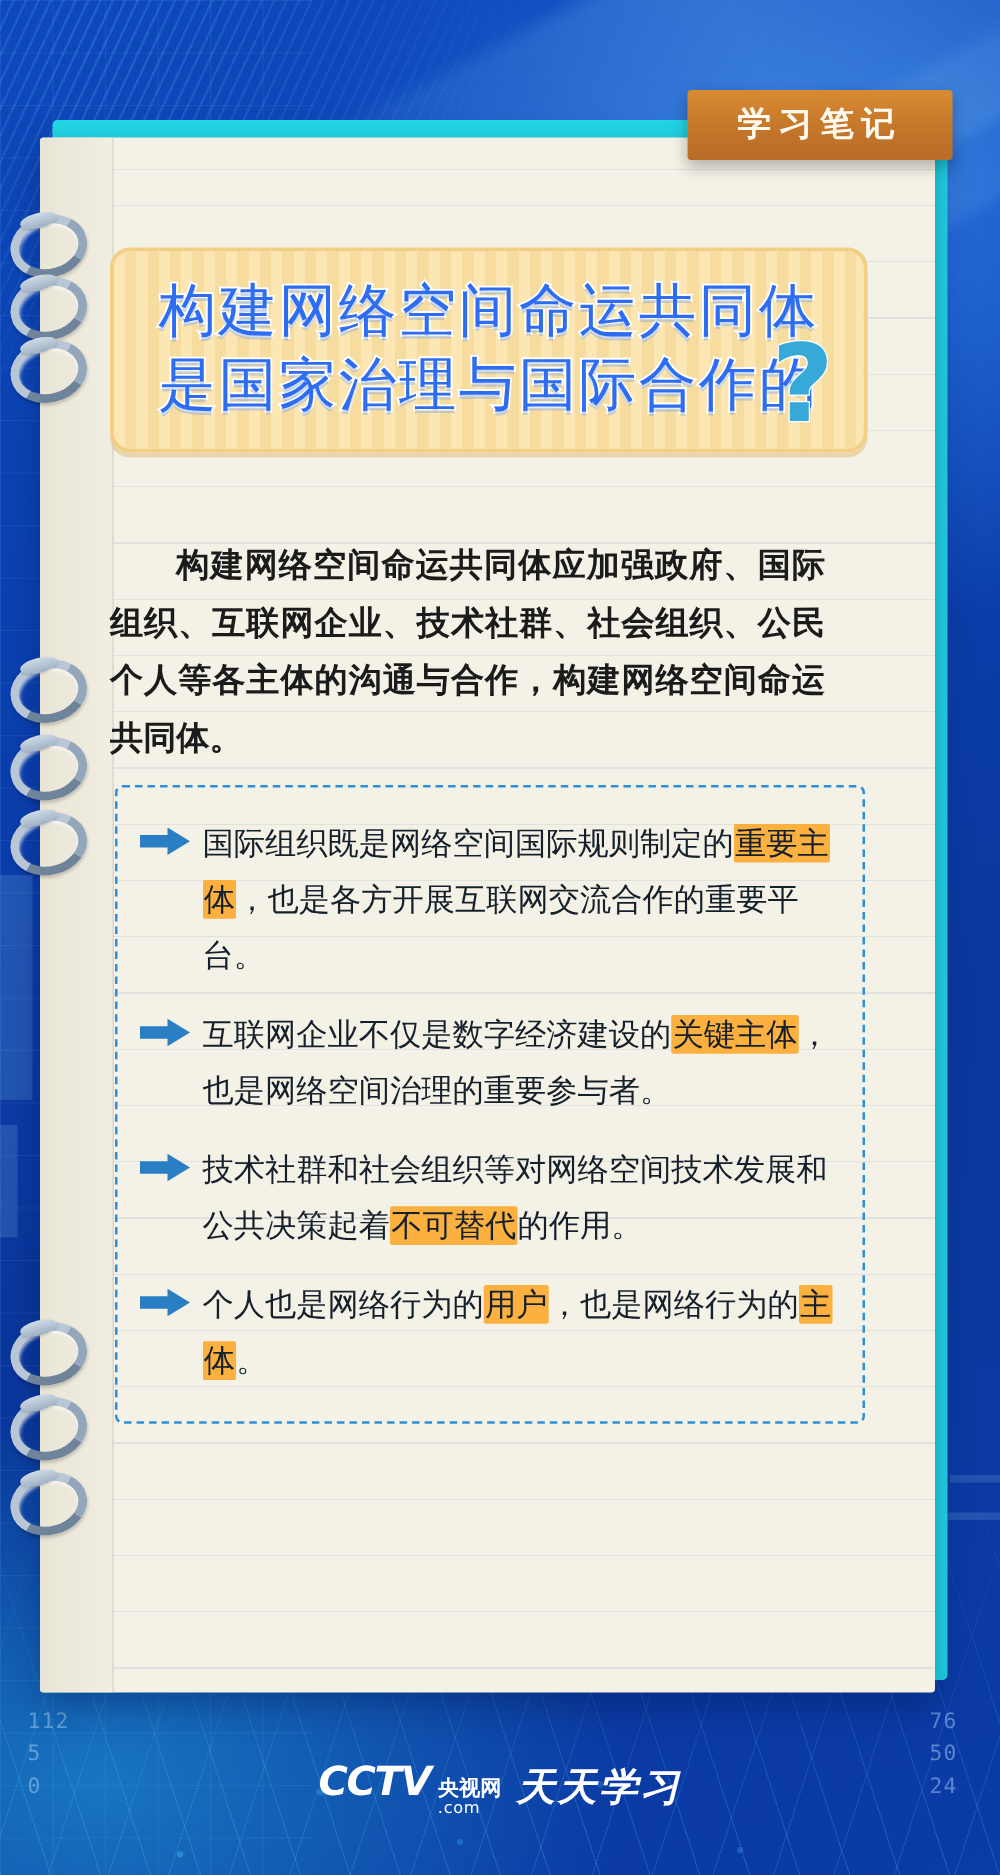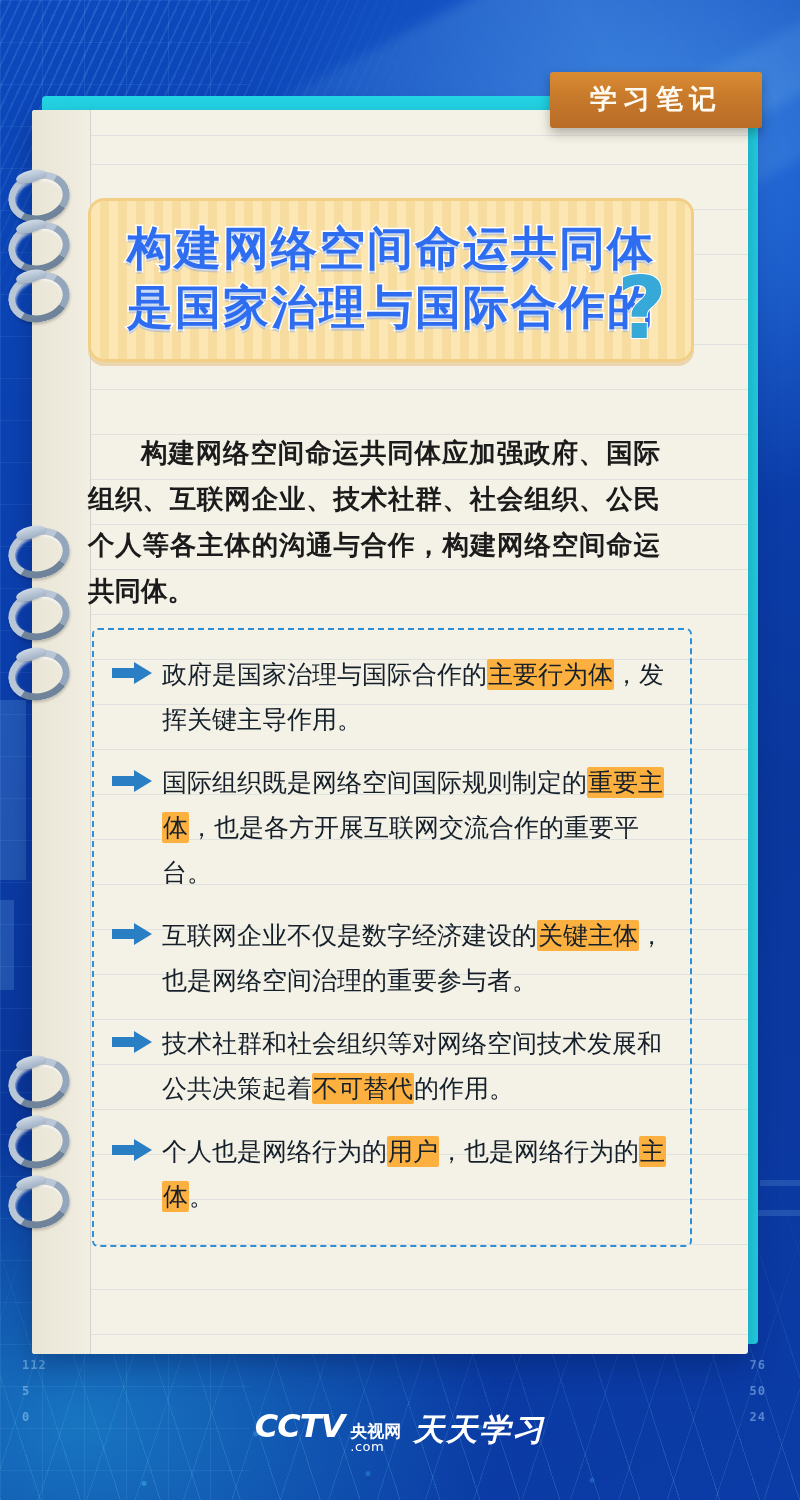--- a/index.html
+++ b/index.html
@@ -63,26 +63,25 @@
       radial-gradient(circle at 46% 92%, rgba(90,230,255,0.22) 0 2px, transparent 3px),
       radial-gradient(circle at 60% 78%, rgba(90,230,255,0.22) 0 2px, transparent 3px),
       radial-gradient(circle at 74% 94%, rgba(90,230,255,0.20) 0 2px, transparent 3px),
       repeating-linear-gradient(72deg, rgba(120,225,255,0.16) 0 1px, rgba(0,0,0,0) 1px 38px),
       repeating-linear-gradient(108deg, rgba(120,225,255,0.13) 0 1px, rgba(0,0,0,0) 1px 46px);
     -webkit-mask-image: linear-gradient(to top, #000 10%, rgba(0,0,0,0) 100%);
             mask-image: linear-gradient(to top, #000 10%, rgba(0,0,0,0) 100%);
   }
   .bg-scale {
     position: absolute;
-    bottom: 70px;
+    bottom: 58px;
     font-family: "DejaVu Sans Mono", monospace;
-    font-size: 12px;
+    font-size: 17px;
     color: rgba(180,225,255,0.45);
     letter-spacing: 1px;
-    font-weight: bold;
   }
   .scale-left { left: 22px; }
   .scale-right { right: 34px; }
   .bg-scale div { line-height: 26px; }
 
   .bg-bar {
     position: absolute;
     background: rgba(160,225,255,0.16);
   }
 
@@ -161,21 +160,21 @@
     left: 88px; top: 198px;
     width: 560px;
     padding: 18px 20px 22px;
     background: repeating-linear-gradient(90deg, #fbe6b4 0 9px, #f7dca0 9px 18px);
     border: 3px solid #f2cf84;
     border-radius: 16px;
     box-shadow: 0 4px 0 rgba(226,186,118,.5);
   }
   .title-line {
     font-family: "DejaVu Sans", "Liberation Sans", sans-serif;
-    font-weight: bold;
+    font-weight: normal;
     font-size: 46px;
     letter-spacing: 2px;
     line-height: 1.28;
     color: #2f6df0;
     text-align: center;
     -webkit-text-stroke: 3px #ffffff;
     paint-order: stroke fill;
     text-shadow: 0 3px 0 rgba(110,150,220,.35);
   }
   .qmark {
@@ -333,28 +332,20 @@
   <div class="title-box">
     <div class="title-line">构建网络空间命运共同体</div>
     <div class="title-line">是国家治理与国际合作的</div>
     <div class="qmark">?</div>
   </div>
 
   <div class="lead">构建网络空间命运共同体应加强政府、国际组织、互联网企业、技术社群、社会组织、公民个人等各主体的沟通与合作，构建网络空间命运共同体。</div>
 
   <div class="list-box">
 
-  <div class="item">
-        <div class="arrow">
-          <svg width="40" height="22" viewBox="0 0 40 22">
-            <path d="M0 6 H22 V0 L40 11 L22 22 V16 H0 Z" fill="#2a7fc4"></path>
-          </svg>
-        </div>
-        <div class="item-text"><span>政府</span><span>是国家治理与国际合作的</span><span class="hl">主要行为体</span><span>，发挥关键主导作用。</span></div>
-      </div>
       <div class="item">
         <div class="arrow">
           <svg width="40" height="22" viewBox="0 0 40 22">
             <path d="M0 6 H22 V0 L40 11 L22 22 V16 H0 Z" fill="#2a7fc4"></path>
           </svg>
         </div>
         <div class="item-text"><span>国际组织</span><span>既是网络空间国际规则制定的</span><span class="hl">重要主体</span><span>，也是各方开展互联网交流合作的重要平台。</span></div>
       </div>
       <div class="item">
         <div class="arrow">

